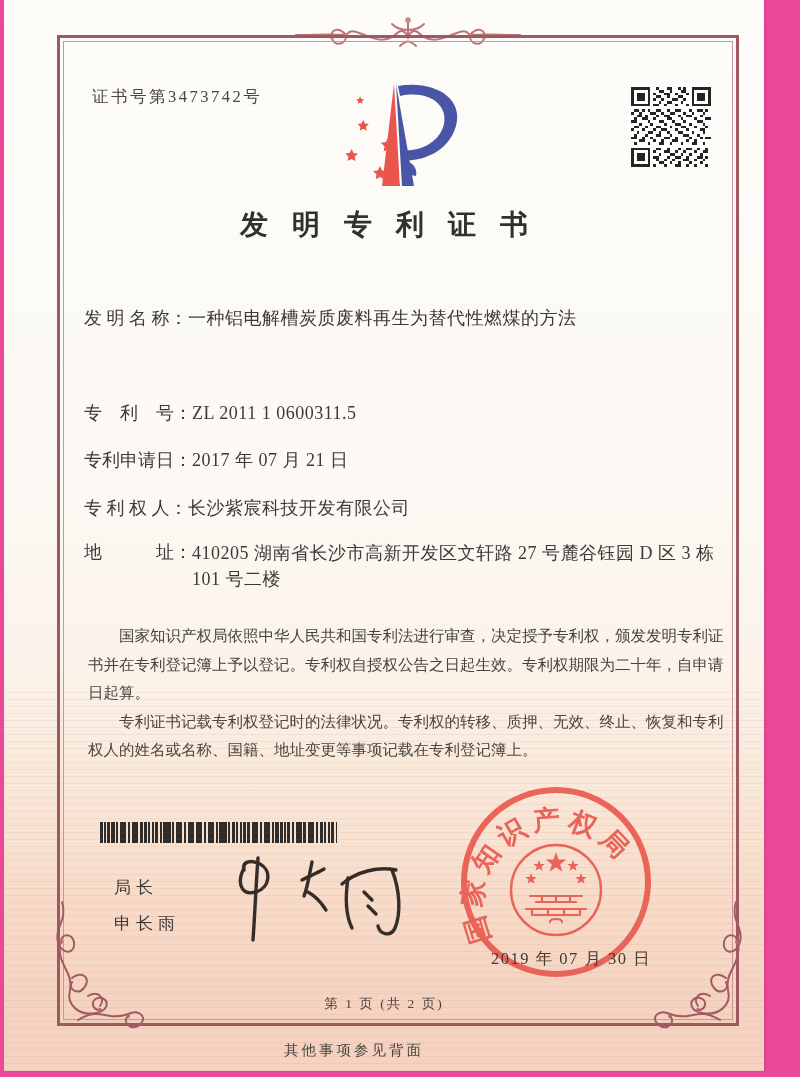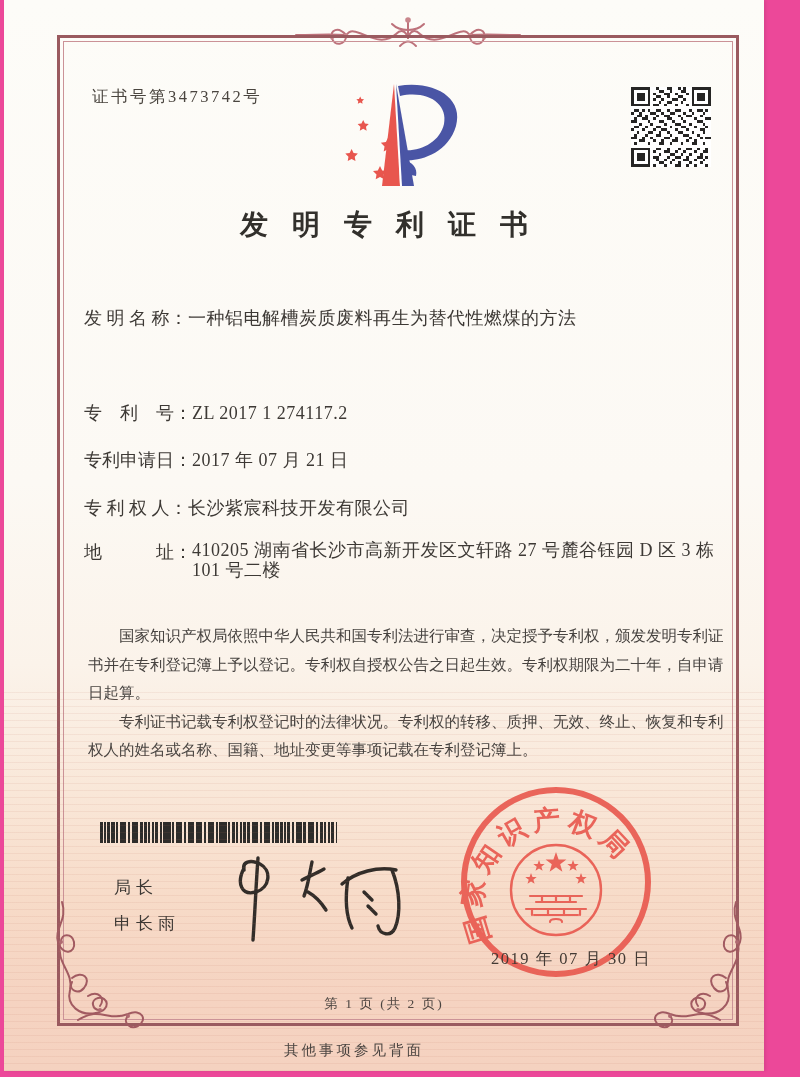--- a/index.html
+++ b/index.html
@@ -23,21 +23,21 @@
   .frame-inner {
     position:absolute; left:3px; top:3px; right:3px; bottom:3px;
     border:1px solid #cb9297;
   }
   .cert-no { position:absolute; left:88px; top:86px; font-size:16.5px; letter-spacing:2.5px; color:#4a453f; }
   .title { position:absolute; left:0; top:206px; width:760px; text-align:center;
     font-size:28px; font-weight:600; letter-spacing:24px; padding-left:24px; color:#32302c; }
   .row { position:absolute; left:80px; font-size:18px; color:#3d3935; white-space:nowrap; }
   .row .lbl { display:inline-block; min-width:104px; }
   .row .val { letter-spacing:0.5px; }
-  .addr-val { display:inline-block; white-space:normal; width:532px; vertical-align:top; line-height:20px;font-family:Liberation Serif, serif; }
+  .addr-val { display:inline-block; white-space:normal; width:532px; vertical-align:top; line-height:26px;font-family:Liberation Serif, serif; }
   .grant-no { position:absolute; left:392px; top:0; }
   .paras { position:absolute; left:84px; top:622px; width:638px; font-size:15.5px; line-height:28.5px; color:#474340; }
   .paras p { text-indent:2em; }
   .barcode { position:absolute; left:96px; top:822px; width:237px; height:21px;
     background:
       repeating-linear-gradient(90deg,#2e2c2a 0 2px, rgba(0,0,0,0) 2px 4px),
       repeating-linear-gradient(90deg,#2e2c2a 0 1px, rgba(0,0,0,0) 1px 7px),
       repeating-linear-gradient(90deg,#2e2c2a 0 3px, rgba(0,0,0,0) 3px 11px);
   }
   .sig-title { position:absolute; left:110px; top:876px; font-size:17px; letter-spacing:5px; color:#3c3834; }
@@ -175,21 +175,21 @@
                  M8,28h1v1h-1z M12,28h1v1h-1z M16,28h2v1h-2z M20,28h1v1h-1z M23,28h1v1h-1z M27,28h1v1h-1z"></path>
       </g>
     </svg>
 
     <div class="title">发明专利证书</div>
 
     <div class="row" style="top:306px">
       <span class="lbl">发 明 名 称：</span><span class="val">一种铝电解槽炭质废料再生为替代性燃煤的方法</span>
     </div>
     <div class="row" style="top:401px">
-      <span class="lbl">专　利　号：</span><span class="val">ZL 2017 1 274117.2</span>
+      <span class="lbl">专　利　号：</span><span class="val">ZL 2011 1 0600311.5</span>
     </div>
     <div class="row" style="top:448px">
       <span class="lbl">专利申请日：</span><span class="val">2017 年 07 月 21 日</span>
     </div>
     <div class="row" style="top:496px">
       <span class="lbl">专 利 权 人：</span><span class="val">长沙紫宸科技开发有限公司</span>
     </div>
     <div class="row" style="top:540px">
       <span class="lbl">地　　　址：</span><span class="val addr-val">410205 湖南省长沙市高新开发区文轩路 27 号麓谷钰园 D 区 3 栋 101 号二楼</span>
     </div>

